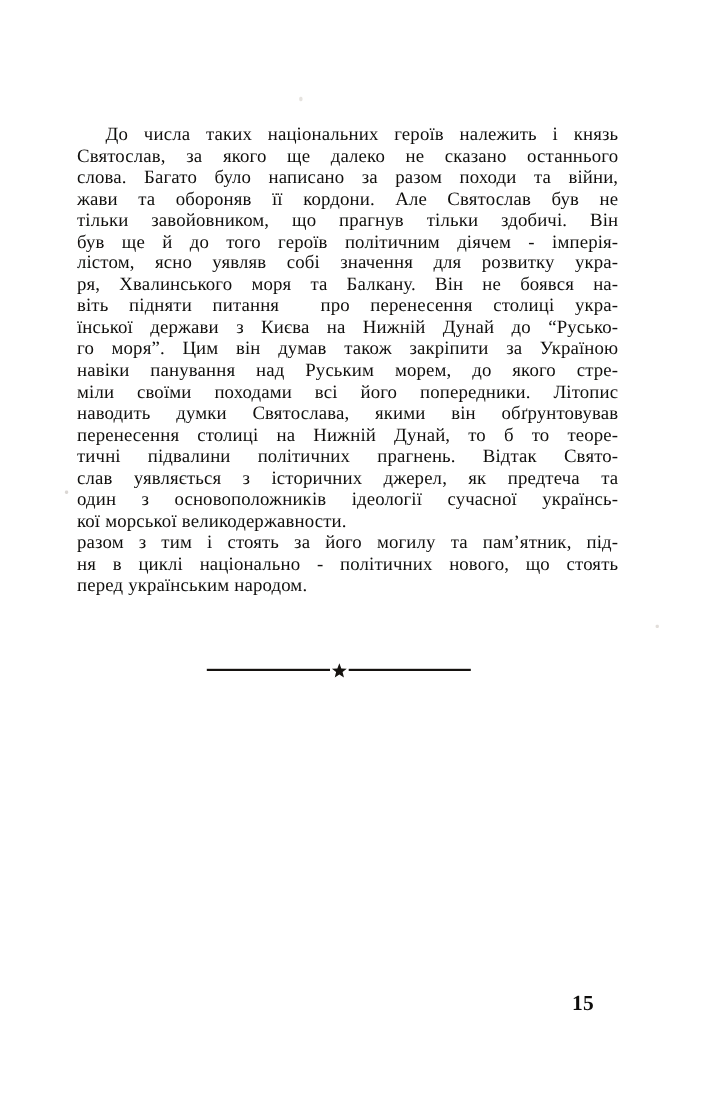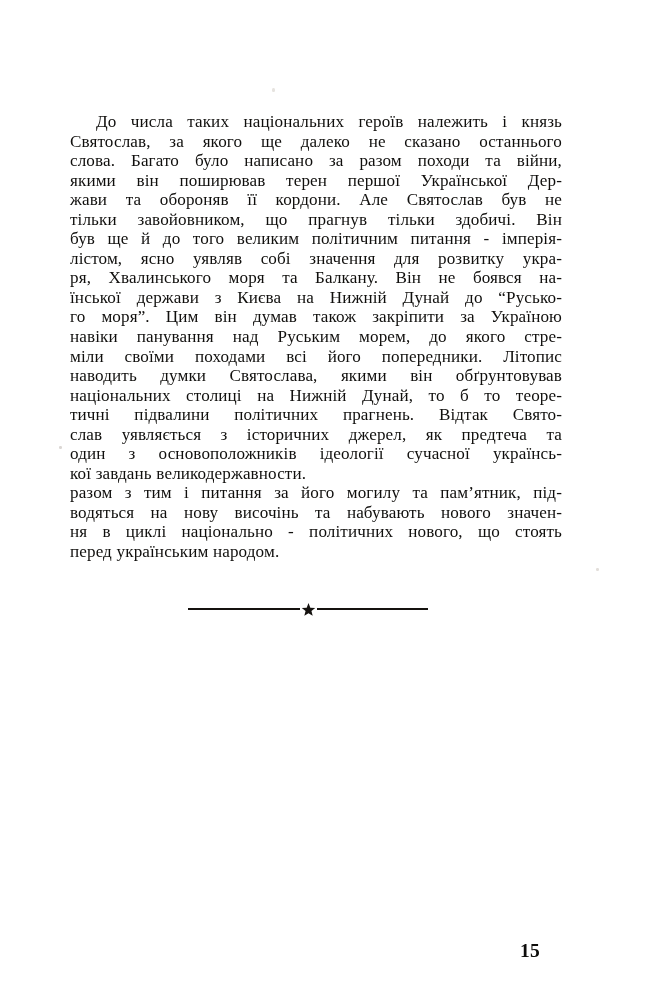--- a/index.html
+++ b/index.html
@@ -104,21 +104,21 @@
     font-size: 17px;
     line-height: 15px;
     text-align: center;
     display: block;
   }
   .ornament .star svg { display: block; }
 
   .folio {
     position: absolute;
     left: 520px;
-    top: 924px;
+    top: 886px;
     width: 60px;
     font-size: 19.5px;
     font-weight: bold;
     letter-spacing: 0.3px;
     color: #0d0c0a;
     text-align: left;
   }
 </style>
 </head>
 <body>
@@ -127,40 +127,39 @@
 
   <div class="speck"></div>
   <div class="speck s2"></div>
   <div class="speck s3"></div>
 
   <div class="textblock">
     <p class="para" id="paragraph-1">
         <span class="line indent">До числа таких національних героїв належить і князь</span>
         <span class="line">Святослав, за якого ще далеко не сказано останнього</span>
         <span class="line">слова. Багато було написано за разом походи та війни,</span>
-        <span class="line">якими він поширював терен першої Української Дер-</span>
         <span class="line">жави та обороняв її кордони. Але Святослав був не</span>
         <span class="line">тільки завойовником, що прагнув тільки здобичі. Він</span>
-        <span class="line">був ще й до того великим політичним питання - імперія-</span>
+        <span class="line">був ще й до того героїв політичним діячем - імперія-</span>
         <span class="line">лістом, ясно уявляв собі значення для розвитку укра-</span>
         <span class="line">ря, Хвалинського моря та Балкану. Він не боявся на-</span>
+        <span class="line">віть підняти питання  про перенесення столиці укра-</span>
         <span class="line">їнської держави з Києва на Нижній Дунай до “Русько-</span>
         <span class="line">го моря”. Цим він думав також закріпити за Україною</span>
         <span class="line">навіки панування над Руським морем, до якого стре-</span>
         <span class="line">міли своїми походами всі його попередники. Літопис</span>
         <span class="line">наводить думки Святослава, якими він обґрунтовував</span>
-        <span class="line">національних столиці на Нижній Дунай, то б то теоре-</span>
+        <span class="line">перенесення столиці на Нижній Дунай, то б то теоре-</span>
         <span class="line">тичні підвалини політичних прагнень. Відтак Свято-</span>
         <span class="line">слав уявляється з історичних джерел, як предтеча та</span>
         <span class="line">один з основоположників ідеології сучасної українсь-</span>
-        <span class="line last">кої завдань великодержавности.</span>
+        <span class="line last">кої морської великодержавности.</span>
       </p>
     <p class="para" id="paragraph-2">
-        <span class="line">разом з тим і питання за його могилу та пам’ятник, під-</span>
-        <span class="line">водяться на нову височінь та набувають нового значен-</span>
+        <span class="line">разом з тим і стоять за його могилу та пам’ятник, під-</span>
         <span class="line">ня в циклі національно - політичних нового, що стоять</span>
         <span class="line last">перед українським народом.</span>
       </p>
   </div>
 
   <div class="ornament">
     <span class="rule"></span>
     <span class="star">
       <svg viewBox="0 0 24 24" width="15" height="15" aria-hidden="true">
         <path fill="currentColor" d="M12 1.6 L14.9 9.0 L22.8 9.4 L16.7 14.4 L18.7 22.1 L12 17.8 L5.3 22.1 L7.3 14.4 L1.2 9.4 L9.1 9.0 Z"></path>

